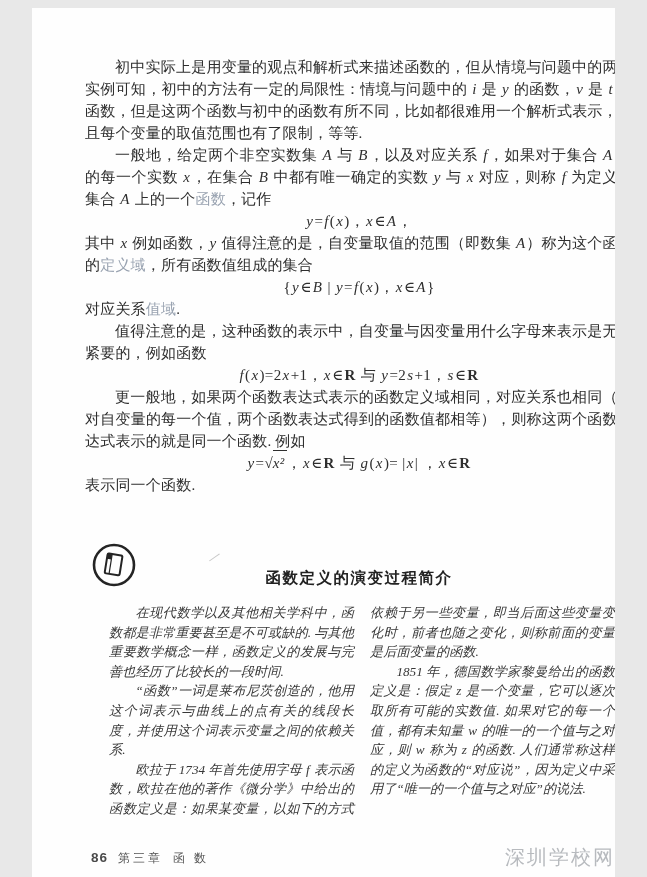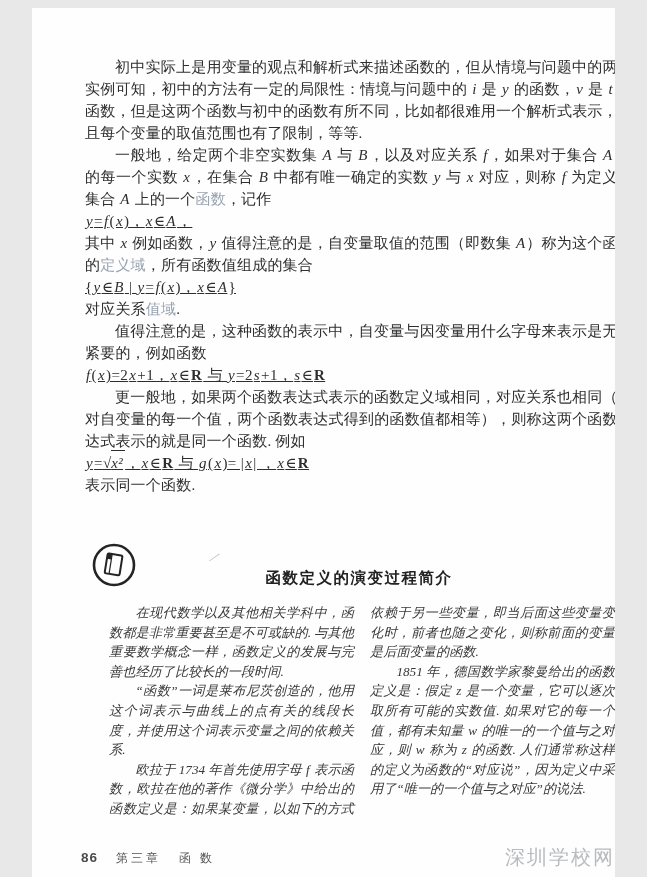--- a/index.html
+++ b/index.html
@@ -20,23 +20,23 @@
     left:53px;top:48px;
     width:548px;
     font-size:15px;
     line-height:22px;
     text-align:justify;
     letter-spacing:.2px;
   }
   .para{text-indent:2em;}
   .para.noindent{text-indent:0;}
   .formula{
+    text-align:center;
     text-indent:0;
     letter-spacing:.4px;
-    text-decoration:underline;
   }
   .mvar{
     font-family:"Liberation Serif","DejaVu Serif",serif;
     font-style:italic;
     padding:0 1px;
   }
   .mset{
     font-style:normal;
     font-weight:bold;
     padding:0 1px;
@@ -78,26 +78,26 @@
     font-size:13.2px;
     line-height:19.6px;
     text-align:justify;
     font-style:italic;       
     color:#383838;
     overflow:hidden;
   }
   .reading-columns .mvar{font-style:italic;}
   .footer{
     position:absolute;
-    left:49px;bottom:18px;
+    left:59px;bottom:18px;
     font-size:13px;
     color:#4a4a4a;
     display:flex;
     align-items:baseline;
-    gap:18px;
+    gap:10px;
     text-align:center;
   }
   .footer .pagenum{font-family:"Liberation Sans","DejaVu Sans",sans-serif;font-size:13.5px;font-weight:bold;letter-spacing:1px;}
   .footer .chapter{font-size:12px;letter-spacing:3px;color:#555;}
   .watermark{
     position:absolute;
     right:0px;bottom:14px;
     font-size:20px;
     letter-spacing:2px;
     color:#b7babe;

